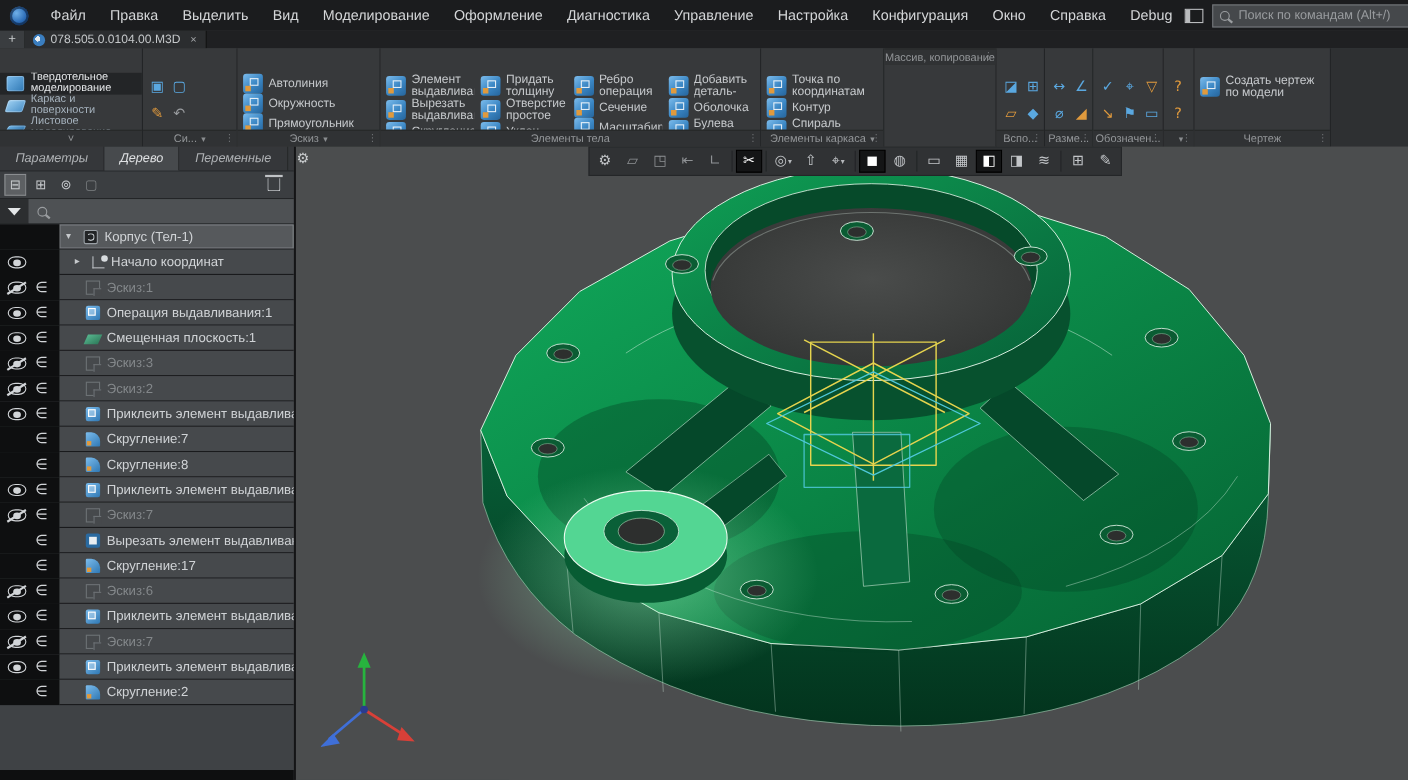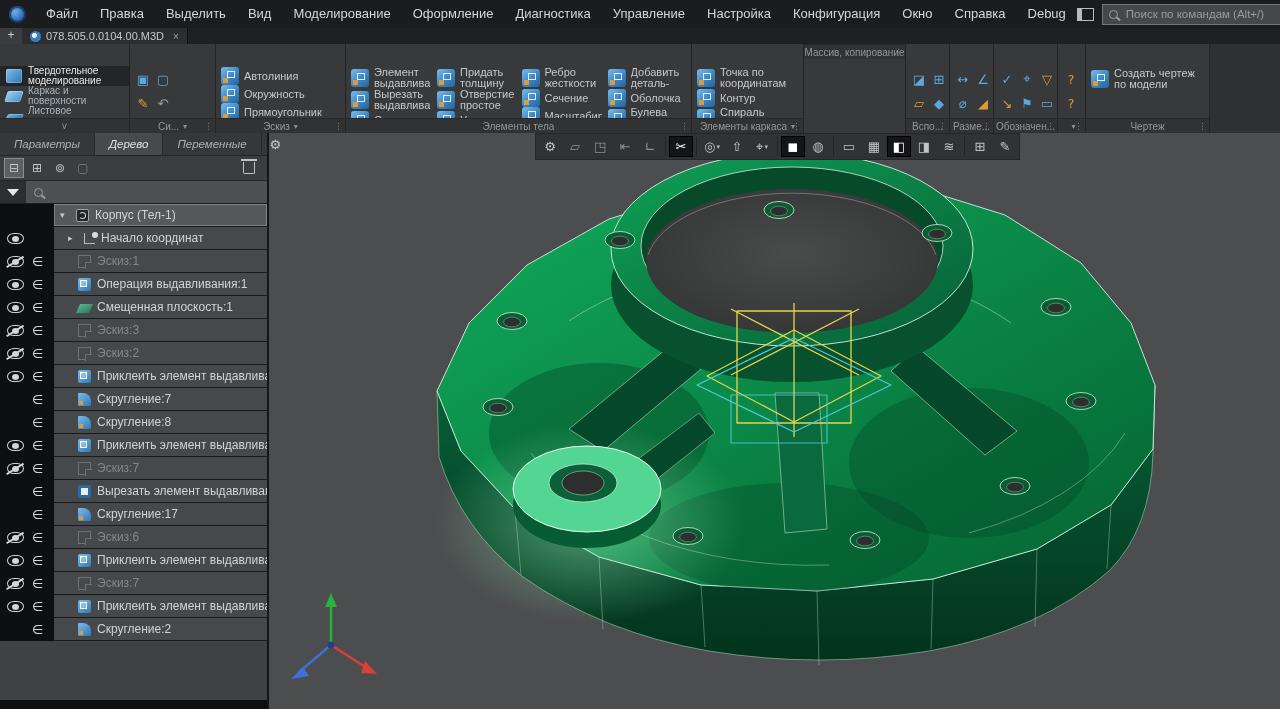--- a/index.html
+++ b/index.html
@@ -251,21 +251,21 @@
               <span class="blabel">Отверстие простое</span>
             </div>
             <div class="rbtn">
               <span class="kic"></span>
               <span class="blabel">Уклон</span>
             </div>
           </div>
           <div class="rcol">
             <div class="rbtn">
               <span class="kic"></span>
-              <span class="blabel">Ребро жесткости</span>
+              <span class="blabel">Ребро операция</span>
             </div>
             <div class="rbtn">
               <span class="kic"></span>
               <span class="blabel">Сечение</span>
             </div>
             <div class="rbtn">
               <span class="kic"></span>
               <span class="blabel">Масштабиров...</span>
             </div>
           </div>

